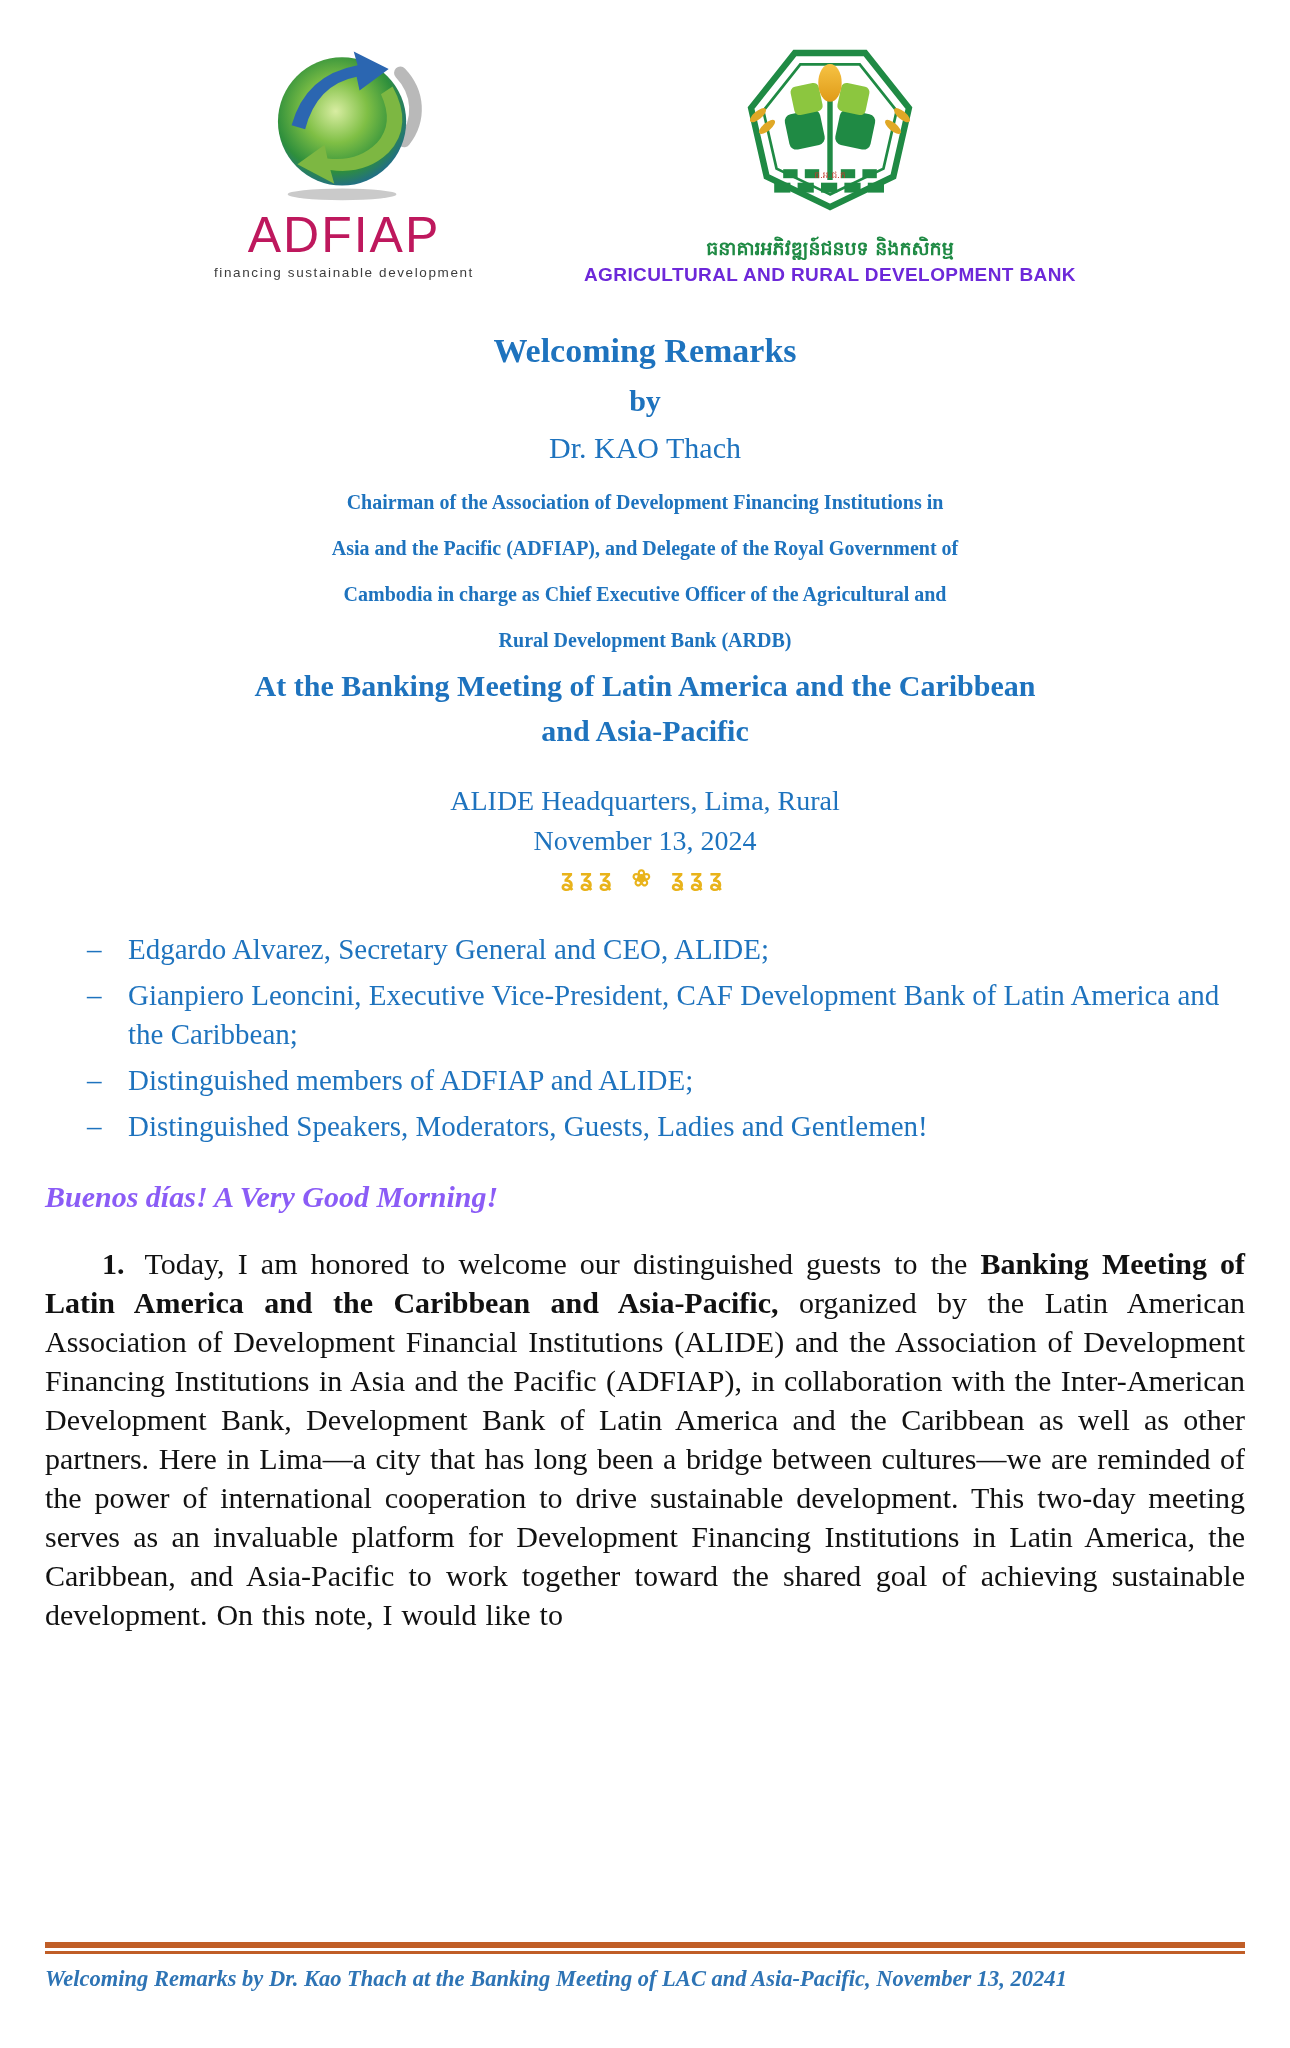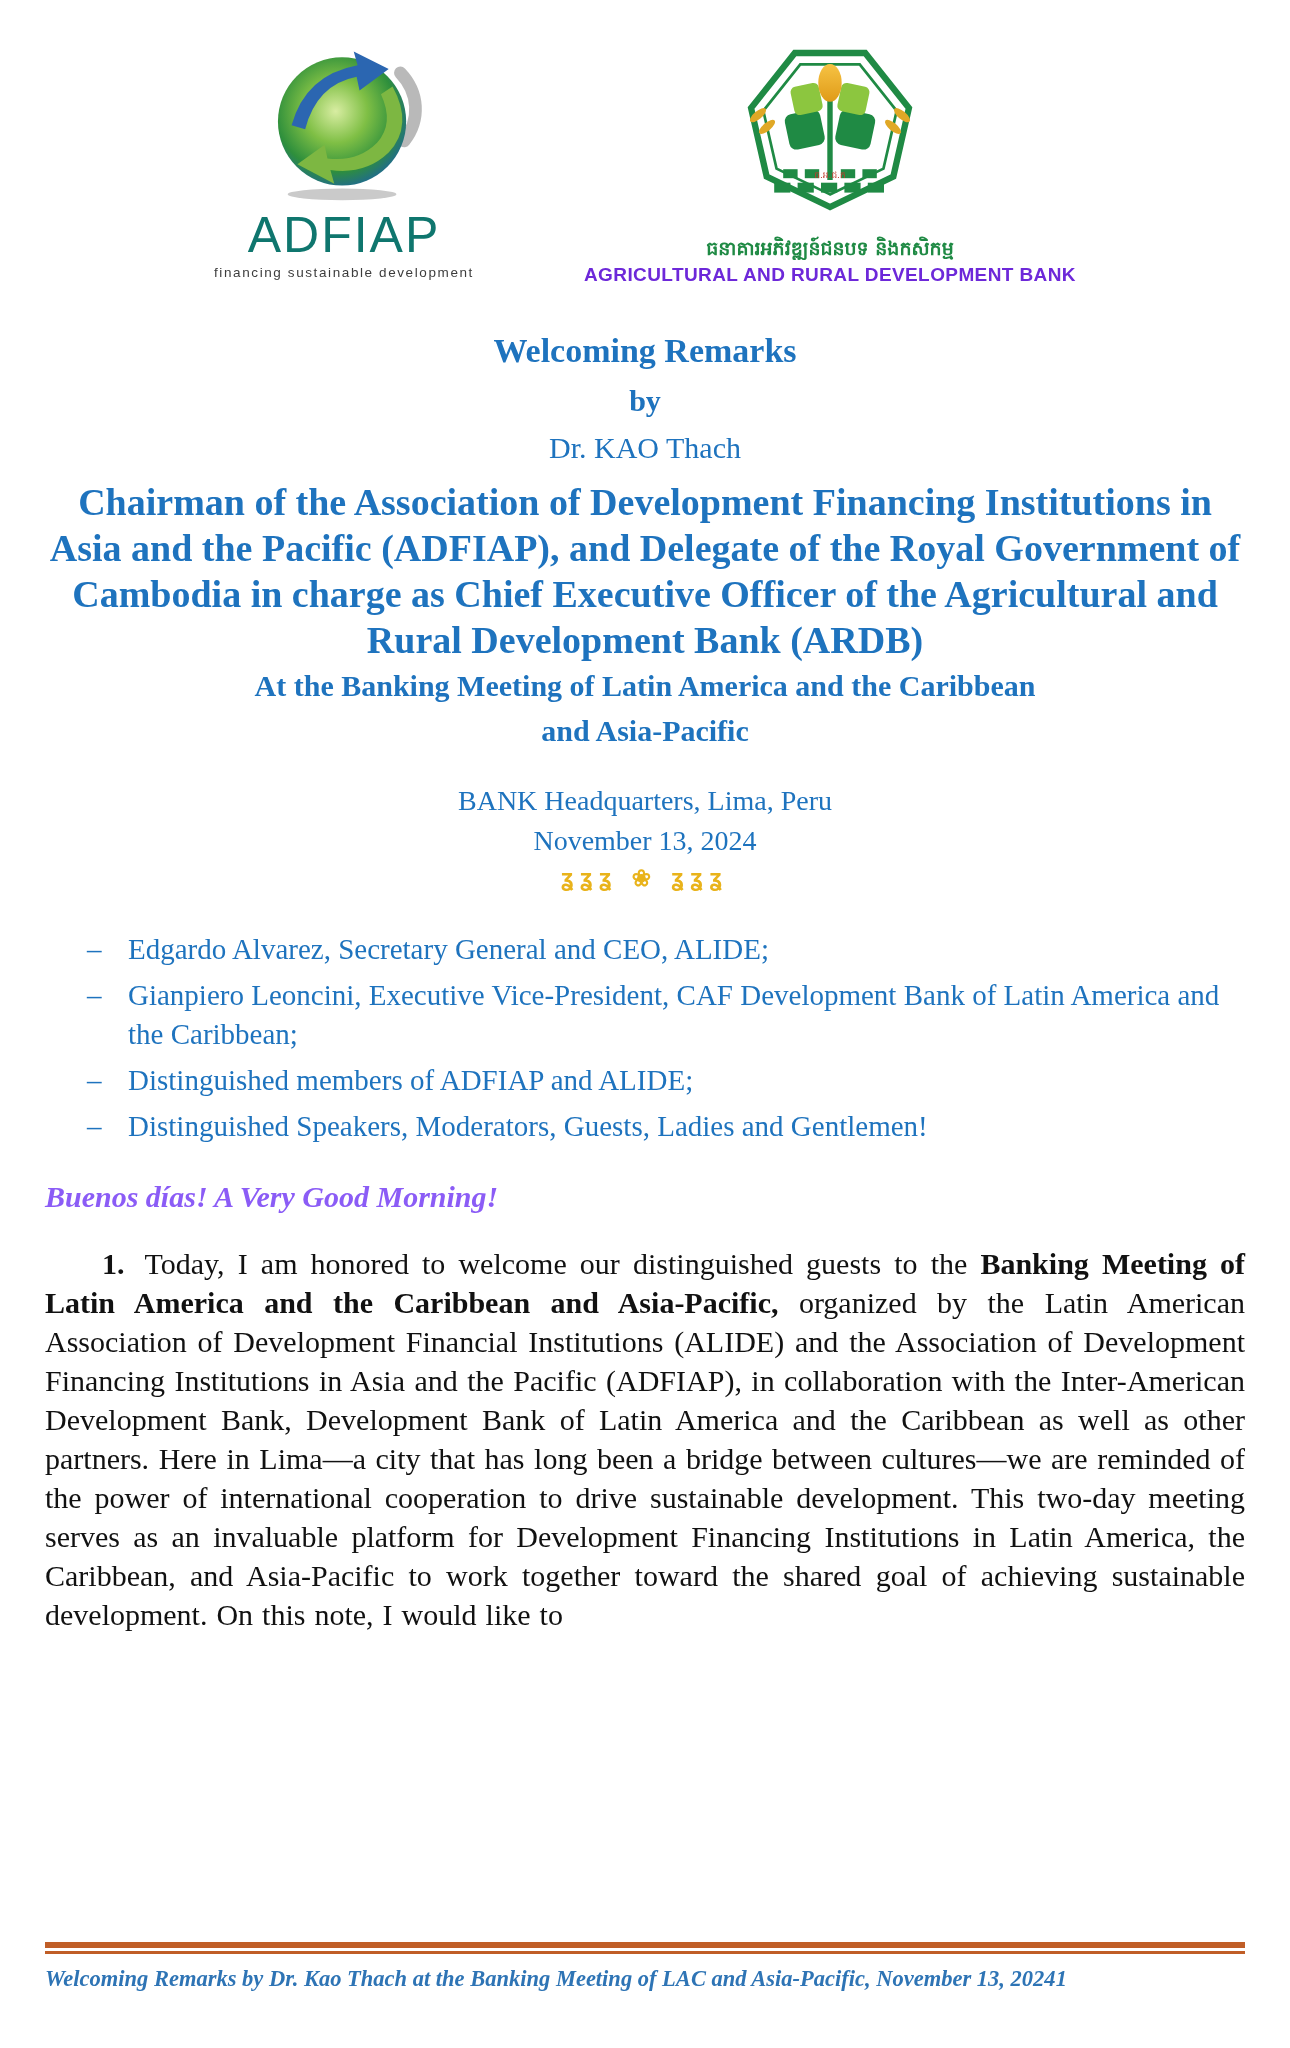--- a/index.html
+++ b/index.html
@@ -13,21 +13,21 @@
   }
   
   .logos {
     display: flex; justify-content: center; align-items: flex-start;
     gap: 110px; padding-top: 36px;
   }
   .logo-block { text-align: center; }
   .adfiap-wordmark {
     font-family: "Liberation Sans", sans-serif;
     font-size: 50px; font-weight: 500; letter-spacing: 2px;
-    color: #0f766e; line-height: 1; margin-top: 0px;
+    color: #be185d; line-height: 1; margin-top: 0px;
   }
   .adfiap-tagline {
     font-family: "Liberation Sans", sans-serif;
     font-size: 13.5px; letter-spacing: 1.6px; color: #3c3c3c; margin-top: 5px;
   }
   .ardb-khmer {
     font-family: "DejaVu Sans", sans-serif;
     font-size: 19px; font-weight: bold; color: #1f8a44; margin-top: 16px;
   }
   .ardb-english {
@@ -41,21 +41,21 @@
     font-family: "DejaVu Sans", sans-serif;
     font-size: 9px; color: #c0392b; text-align: center;
   }
   
   .center { text-align: center; }
   .blue { color: #1e73be; }
   .title-main { font-size: 34px; font-weight: bold; margin-top: 46px; }
   .title-by { font-size: 30px; font-weight: bold; margin-top: 14px; }
   .title-speaker { font-size: 30px; font-weight: normal; margin-top: 13px; }
   .role-block { margin-top: 14px; }
-  .role-line { font-size: 38px; font-weight: bold; line-height: 46px; }
+  .role-line { font-size: 20px; font-weight: bold; line-height: 46px; }
   .event-block { }
   .event-line { font-size: 30px; font-weight: bold; line-height: 45px; }
   .venue { font-size: 28px; margin-top: 28px; line-height: 40px; }
   .date-line { font-size: 28px; line-height: 40px; }
   .ornament {
     font-family: Liberation Sans, sans-serif;
     font-size: 23px; letter-spacing: 7px; color: #e9b31b;
     margin-top: 4px; font-weight: bold;
   }
   
@@ -169,21 +169,21 @@
   <div class="center blue role-line">Asia and the Pacific (ADFIAP), and Delegate of the Royal Government of</div>
   <div class="center blue role-line">Cambodia in charge as Chief Executive Officer of the Agricultural and</div>
   <div class="center blue role-line">Rural Development Bank (ARDB)</div>
 </div>
 
 <div class="event-block">
   <div class="center blue event-line">At the Banking Meeting of Latin America and the Caribbean</div>
   <div class="center blue event-line">and Asia-Pacific</div>
 </div>
 
-<div class="center blue venue">BANK Headquarters, Lima, Peru</div>
+<div class="center blue venue">ALIDE Headquarters, Lima, Rural</div>
 <div class="center blue date-line">November 13, 2024</div>
 <div class="center ornament">ʓʓʓ ❀ ʓʓʓ</div>
 
 <div class="salutations">
   <div class="sal-item">
     <span class="sal-dash">–</span>
     <span class="sal-text">Edgardo Alvarez, Secretary General and CEO, ALIDE;</span>
   </div>
   <div class="sal-item">
     <span class="sal-dash">–</span>

